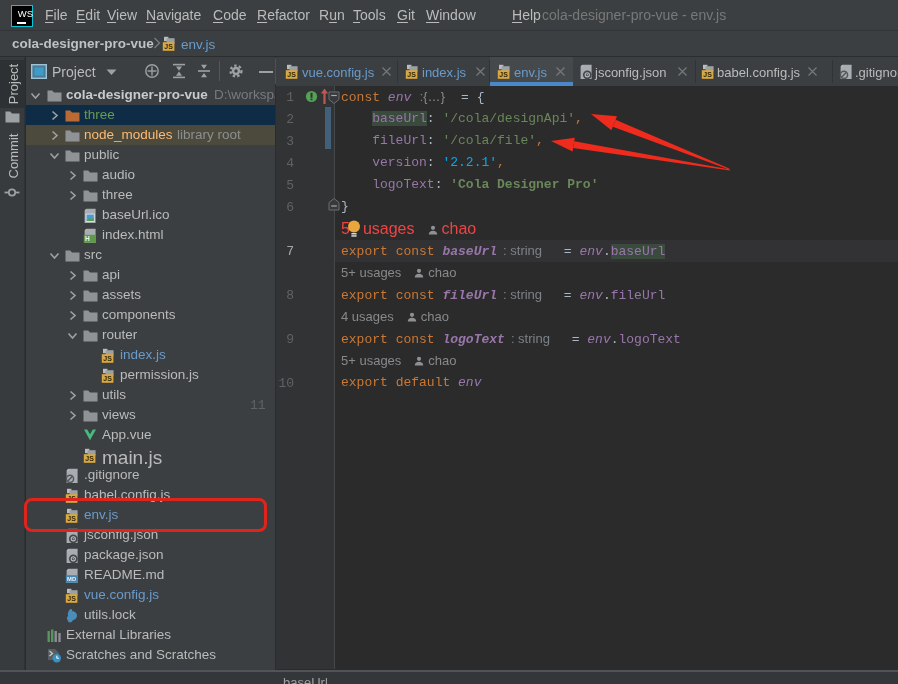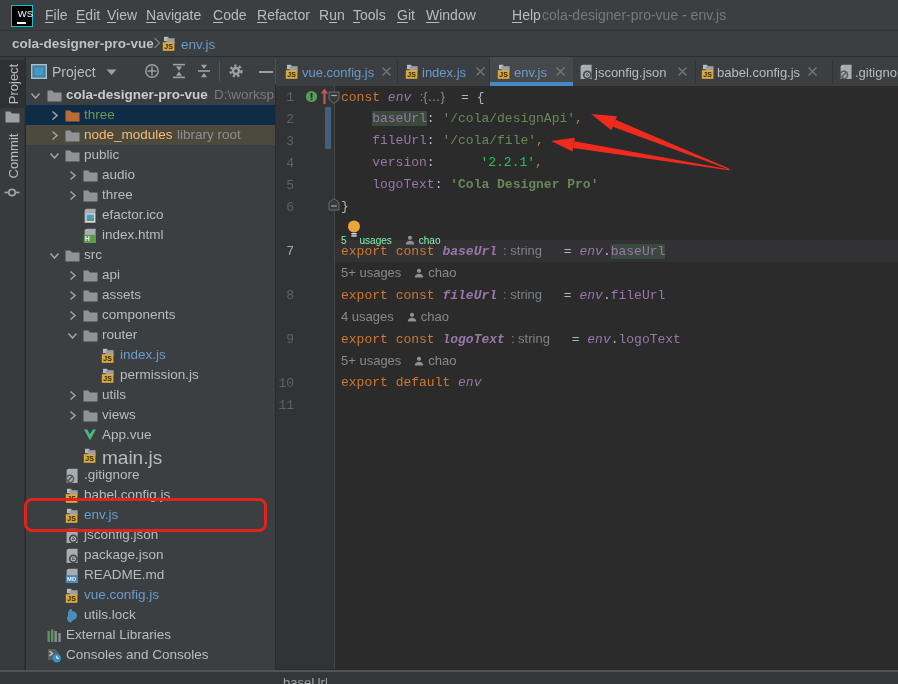--- a/index.html
+++ b/index.html
@@ -125,21 +125,21 @@
 <path d="M0.5 1.5 H5.2 L7 3.5 H14.5 V12.5 H0.5 Z" fill="#8f9396"></path>
 </svg>
 <div class="abs" style="left:102px;top:187px;font-size:13.5px;font-weight:normal;color:#bbbbbb;white-space:nowrap">three</div>
 <svg style="position:absolute;left:83px;top:208px" width="15" height="16" viewBox="0 0 15 16">
 <path d="M3.6 0.8 H12.6 V15 H1.6 V2.8 Z" fill="#a8adb1"></path>
     <path d="M1.6 2.6 L3.4 0.8 L3.4 2.6 Z" fill="#d2d6d9"></path>
 <rect x="2.6" y="5.6" width="9.2" height="8.4" fill="#d8dcdf"></rect>
 <rect x="3.6" y="6.6" width="7.2" height="6.4" fill="#4a9ad4"></rect>
 <path d="M3.6 13 L6.6 9.8 L8.6 11.6 L10.8 9.6 V13 Z" fill="#5d9a4a"></path>
 </svg>
-<div class="abs" style="left:102px;top:207px;font-size:13.5px;font-weight:normal;color:#bbbbbb;white-space:nowrap">efactor.ico</div>
+<div class="abs" style="left:102px;top:207px;font-size:13.5px;font-weight:normal;color:#bbbbbb;white-space:nowrap">baseUrl.ico</div>
 <svg style="position:absolute;left:83px;top:228px" width="15" height="16" viewBox="0 0 15 16">
 <path d="M3.6 0.8 H12.6 V15 H1.6 V2.8 Z" fill="#a8adb1"></path>
     <path d="M1.6 2.6 L3.4 0.8 L3.4 2.6 Z" fill="#d2d6d9"></path>
 <rect x="0.8" y="6.8" width="11.6" height="8" fill="#5f9a4a"></rect>
 <text x="4.3" y="13.4" font-size="6.6" font-weight="bold" font-family="Liberation Sans" fill="#eef2f4" text-anchor="middle">H</text>
 </svg>
 <div class="abs" style="left:102px;top:227px;font-size:13.5px;font-weight:normal;color:#bbbbbb;white-space:nowrap">index.html</div>
 <svg style="position:absolute;left:49px;top:251px" width="11" height="9" viewBox="0 0 11 9">
 <path d="M1.5 2.5 L5.5 7 L9.5 2.5" stroke="#9da1a4" stroke-width="1.6" fill="none"></path>
 </svg>
@@ -277,21 +277,21 @@
 <rect x="11.3" y="4" width="2.4" height="9" fill="#8a8f92"></rect>
 </svg>
 <div class="abs" style="left:66px;top:627px;font-size:13.5px;font-weight:normal;color:#bbbbbb;white-space:nowrap">External Libraries</div>
 <svg style="position:absolute;left:47px;top:648px" width="15" height="15" viewBox="0 0 15 15">
 <path d="M1 1 H8 L12 5 V12 H1 Z" fill="#595e61"></path>
 <path d="M2.5 3 L5.5 5.5 L2.5 8" stroke="#c7cbce" stroke-width="1.3" fill="none"></path>
 <circle cx="9.8" cy="10.3" r="4.2" fill="#3592c4"></circle>
 <line x1="9.8" y1="10.3" x2="9.8" y2="7.8" stroke="#e8f2f8" stroke-width="1.2"></line>
 <line x1="9.8" y1="10.3" x2="11.8" y2="10.3" stroke="#e8f2f8" stroke-width="1.2"></line>
 </svg>
-<div class="abs" style="left:66px;top:647px;font-size:13.5px;font-weight:normal;color:#bbbbbb;white-space:nowrap">Consoles and Consoles</div>
+<div class="abs" style="left:66px;top:647px;font-size:13.5px;font-weight:normal;color:#bbbbbb;white-space:nowrap">Scratches and Scratches</div>
 <div class="abs" style="left:275px;top:57px;width:1px;height:613px;background:#2a2c2e"></div>
 <div class="abs" style="left:275px;top:58px;width:1px;height:26px;background:#4d5052"></div>
 <div class="abs" style="left:276px;top:57px;width:622px;height:29px;background:#3c3f41"></div>
 <div class="abs" style="left:397px;top:60px;width:1px;height:23px;background:#313436"></div>
 <svg style="position:absolute;left:285px;top:64px" width="15" height="16" viewBox="0 0 15 16">
 <rect x="2" y="0.8" width="4.4" height="4.4" fill="#b9bec2"></rect>
 <rect x="4.6" y="2.2" width="8" height="5.2" fill="#9ba1a5"></rect>
 <rect x="0.8" y="6.2" width="11.6" height="8.6" fill="#d7a843"></rect>
 <text x="6.6" y="13" font-size="7" font-weight="bold" font-family="Liberation Sans" fill="#33270a" text-anchor="middle">JS</text>
 </svg>
@@ -360,49 +360,49 @@
 <div class="abs mono" style="left:250px;top:90px;width:44px;text-align:right;font-size:13px;color:#5f6366">1</div>
 <div class="abs mono" style="left:250px;top:112px;width:44px;text-align:right;font-size:13px;color:#5f6366">2</div>
 <div class="abs mono" style="left:250px;top:134px;width:44px;text-align:right;font-size:13px;color:#5f6366">3</div>
 <div class="abs mono" style="left:250px;top:156px;width:44px;text-align:right;font-size:13px;color:#5f6366">4</div>
 <div class="abs mono" style="left:250px;top:178px;width:44px;text-align:right;font-size:13px;color:#5f6366">5</div>
 <div class="abs mono" style="left:250px;top:200px;width:44px;text-align:right;font-size:13px;color:#5f6366">6</div>
 <div class="abs mono" style="left:250px;top:244px;width:44px;text-align:right;font-size:13px;color:#a1a5a7">7</div>
 <div class="abs mono" style="left:250px;top:288px;width:44px;text-align:right;font-size:13px;color:#5f6366">8</div>
 <div class="abs mono" style="left:250px;top:332px;width:44px;text-align:right;font-size:13px;color:#5f6366">9</div>
 <div class="abs mono" style="left:250px;top:376px;width:44px;text-align:right;font-size:13px;color:#5f6366">10</div>
-<div class="abs mono" style="left:250px;top:398px;width:44px;text-align:right;font-size:13px;color:#5f6366">11</div>
+<div class="abs mono" style="left:250px;top:398px;width:44px;text-align:left;font-size:13px;color:#5f6366">11</div>
 <div class="abs" style="left:325px;top:107px;width:6px;height:42px;background:#43607a"></div>
 <svg class="abs" style="left:305px;top:90px" width="13" height="13" viewBox="0 0 13 13">
 <circle cx="6.5" cy="6.5" r="5.6" fill="#55a156"></circle>
 <rect x="5.5" y="2.8" width="2" height="5" fill="#2f3335"></rect>
 <rect x="5.5" y="8.6" width="2" height="1.6" fill="#2f3335"></rect>
 </svg>
 <svg class="abs" style="left:320px;top:88px" width="9" height="17" viewBox="0 0 9 17">
 <path d="M4.5 0.5 L8.2 5.5 L5.6 5.5 L5.6 16 L3.4 16 L3.4 5.5 L0.8 5.5 Z" fill="#bd5853"></path>
 </svg>
 <svg class="abs" style="left:328px;top:91px" width="12" height="13" viewBox="0 0 12 13">
 <path d="M1 1 H11 V8.5 L6 12.5 L1 8.5 Z" fill="#37393b" stroke="#6a6e71" stroke-width="1"></path>
 <line x1="3.2" y1="4.5" x2="8.8" y2="4.5" stroke="#a6aaad" stroke-width="1.2"></line>
 </svg>
 <svg class="abs" style="left:328px;top:198px" width="12" height="13" viewBox="0 0 12 13">
 <path d="M1 12 H11 V4.5 L6 0.5 L1 4.5 Z" fill="#37393b" stroke="#6a6e71" stroke-width="1"></path>
 <line x1="3.2" y1="8" x2="8.8" y2="8" stroke="#a6aaad" stroke-width="1.2"></line>
 </svg>
 <div class="abs mono" style="left:341px;top:86px;height:22px;line-height:22px;font-size:13px;white-space:pre"><span style="color:#cc7832;">const</span><span style="color:#a9b7c6;"> </span><span style="color:#9876aa;font-style:italic">env</span><span style="display:inline-block;width:42px;font-family:'Liberation Sans';font-size:12.5px;color:#7d8287;padding-left:5px;"> :<span style="color:#8b8e91;letter-spacing:0.5px">{…}</span></span><span style="color:#a9b7c6;"> = {</span></div>
 <div class="abs mono" style="left:341px;top:108px;height:22px;line-height:22px;font-size:13px;white-space:pre"><span style="color:#a9b7c6;">    </span><span style="color:#9876aa;background:#3a4b3e">baseUrl</span><span style="color:#a9b7c6;">: </span><span style="color:#6a8759;">'/cola/designApi'</span><span style="color:#cc7832;">,</span></div>
 <div class="abs mono" style="left:341px;top:130px;height:22px;line-height:22px;font-size:13px;white-space:pre"><span style="color:#a9b7c6;">    </span><span style="color:#9876aa;">fileUrl</span><span style="color:#a9b7c6;">: </span><span style="color:#6a8759;">'/cola/file'</span><span style="color:#cc7832;">,</span></div>
-<div class="abs mono" style="left:341px;top:152px;height:22px;line-height:22px;font-size:13px;white-space:pre"><span style="color:#a9b7c6;">    </span><span style="color:#9876aa;">version</span><span style="color:#a9b7c6;">: </span><span style="color:#22c55e;margin-left:38px;">'2.2.1'</span><span style="color:#cc7832;">,</span></div>
+<div class="abs mono" style="left:341px;top:152px;height:22px;line-height:22px;font-size:13px;white-space:pre"><span style="color:#a9b7c6;">    </span><span style="color:#9876aa;">version</span><span style="color:#a9b7c6;">: </span><span style="color:#0ea5e9;">'2.2.1'</span><span style="color:#cc7832;">,</span></div>
 <div class="abs mono" style="left:341px;top:174px;height:22px;line-height:22px;font-size:13px;white-space:pre"><span style="color:#a9b7c6;">    </span><span style="color:#9876aa;">logoText</span><span style="color:#a9b7c6;">: </span><span style="color:#6a8759;font-weight:bold;">'Cola Designer Pro'</span></div>
 <div class="abs mono" style="left:341px;top:196px;height:22px;line-height:22px;font-size:13px;white-space:pre"><span style="color:#a9b7c6;">}</span></div>
 <div class="abs mono" style="left:341px;top:240px;height:22px;line-height:22px;font-size:13px;white-space:pre"><span style="color:#cc7832;">export</span><span style="color:#a9b7c6;"> </span><span style="color:#cc7832;">const</span><span style="color:#a9b7c6;"> </span><span style="color:#9876aa;font-style:italic;font-weight:bold">baseUrl</span><span style="display:inline-block;width:59px;font-family:'Liberation Sans';font-size:13px;color:#7d8287;padding-left:6px;">: string</span><span style="color:#a9b7c6;"> = </span><span style="color:#9876aa;font-style:italic">env</span><span style="color:#a9b7c6;">.</span><span style="color:#9876aa;background:#3a4b3e">baseUrl</span></div>
 <div class="abs mono" style="left:341px;top:284px;height:22px;line-height:22px;font-size:13px;white-space:pre"><span style="color:#cc7832;">export</span><span style="color:#a9b7c6;"> </span><span style="color:#cc7832;">const</span><span style="color:#a9b7c6;"> </span><span style="color:#9876aa;font-style:italic;font-weight:bold">fileUrl</span><span style="display:inline-block;width:59px;font-family:'Liberation Sans';font-size:13px;color:#7d8287;padding-left:6px;">: string</span><span style="color:#a9b7c6;"> = </span><span style="color:#9876aa;font-style:italic">env</span><span style="color:#a9b7c6;">.</span><span style="color:#9876aa;">fileUrl</span></div>
 <div class="abs mono" style="left:341px;top:328px;height:22px;line-height:22px;font-size:13px;white-space:pre"><span style="color:#cc7832;">export</span><span style="color:#a9b7c6;"> </span><span style="color:#cc7832;">const</span><span style="color:#a9b7c6;"> </span><span style="color:#9876aa;font-style:italic;font-weight:bold">logoText</span><span style="display:inline-block;width:59px;font-family:'Liberation Sans';font-size:13px;color:#7d8287;padding-left:6px;">: string</span><span style="color:#a9b7c6;"> = </span><span style="color:#9876aa;font-style:italic">env</span><span style="color:#a9b7c6;">.</span><span style="color:#9876aa;">logoText</span></div>
 <div class="abs mono" style="left:341px;top:372px;height:22px;line-height:22px;font-size:13px;white-space:pre"><span style="color:#cc7832;">export</span><span style="color:#a9b7c6;"> </span><span style="color:#cc7832;">default</span><span style="color:#a9b7c6;"> </span><span style="color:#9876aa;font-style:italic">env</span></div>
-<div class="abs" style="left:341px;top:230px;height:22px;line-height:22px;font-size:10px;color:#86efac;white-space:pre"><span>5</span><span style="display:inline-block;width:13px"></span><span>usages</span><span style="display:inline-block;width:13px"></span><svg width="10" height="10" viewBox="0 0 10 10" style="vertical-align:-1px">
+<div class="abs" style="left:341px;top:218px;height:22px;line-height:22px;font-size:16px;color:#ef4444;white-space:pre"><span>5</span><span style="display:inline-block;width:13px"></span><span>usages</span><span style="display:inline-block;width:13px"></span><svg width="10" height="10" viewBox="0 0 10 10" style="vertical-align:-1px">
 <circle cx="5" cy="2.8" r="2.1" fill="#8d9194"></circle>
 <path d="M0.8 9.5 C0.8 6.9 2.6 5.7 5 5.7 C7.4 5.7 9.2 6.9 9.2 9.5 Z" fill="#8d9194"></path>
 </svg><span style="display:inline-block;width:4px"></span><span>chao</span></div>
 <div class="abs" style="left:341px;top:262px;height:22px;line-height:22px;font-size:13px;color:#87898b;white-space:pre"><span>5+ usages</span><span style="display:inline-block;width:13px"></span><svg width="10" height="10" viewBox="0 0 10 10" style="vertical-align:-1px">
 <circle cx="5" cy="2.8" r="2.1" fill="#8d9194"></circle>
 <path d="M0.8 9.5 C0.8 6.9 2.6 5.7 5 5.7 C7.4 5.7 9.2 6.9 9.2 9.5 Z" fill="#8d9194"></path>
 </svg><span style="display:inline-block;width:4px"></span><span>chao</span></div>
 <div class="abs" style="left:341px;top:306px;height:22px;line-height:22px;font-size:13px;color:#87898b;white-space:pre"><span>4 usages</span><span style="display:inline-block;width:13px"></span><svg width="10" height="10" viewBox="0 0 10 10" style="vertical-align:-1px">
 <circle cx="5" cy="2.8" r="2.1" fill="#8d9194"></circle>
 <path d="M0.8 9.5 C0.8 6.9 2.6 5.7 5 5.7 C7.4 5.7 9.2 6.9 9.2 9.5 Z" fill="#8d9194"></path>

